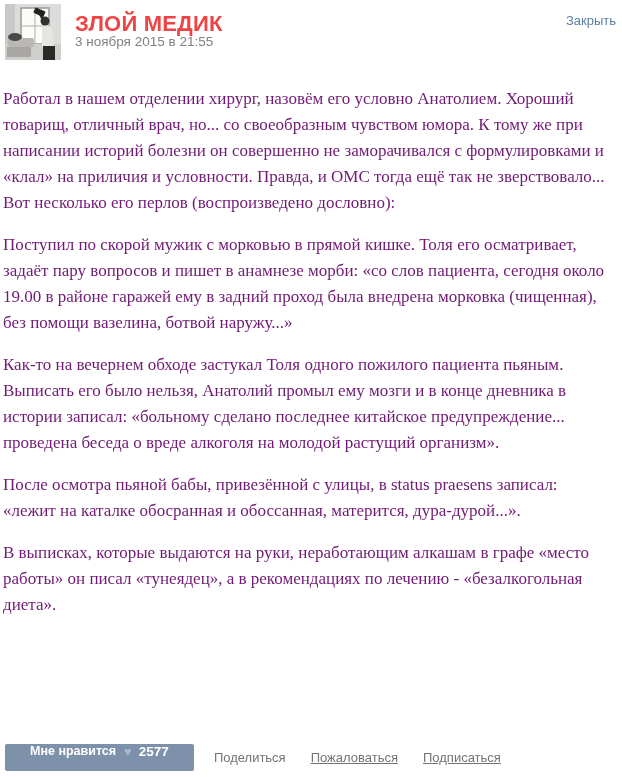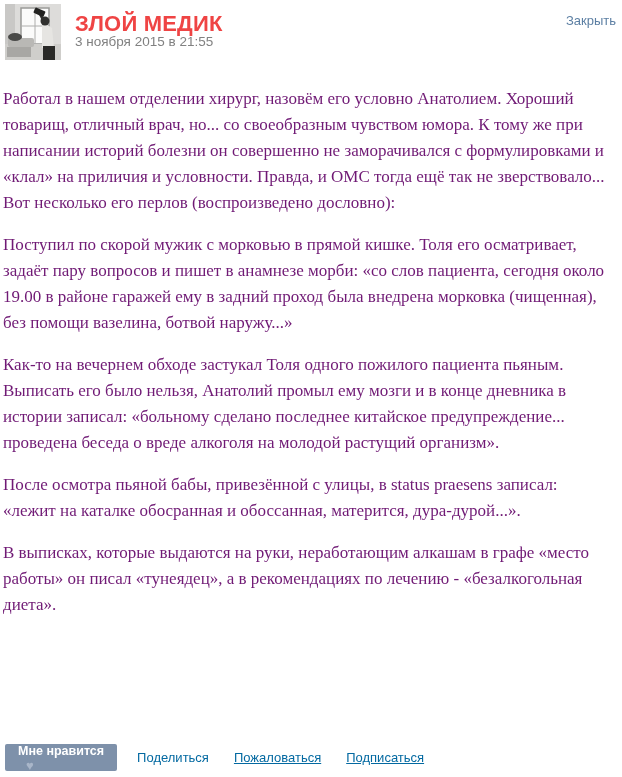--- a/index.html
+++ b/index.html
@@ -40,31 +40,31 @@
     font-size: 17px; line-height: 26px; color: #701a75;
   }
   .post-body p { margin: 0 0 16px 0; }
   
   .actions {
     position: absolute; left: 5px; top: 744px; right: 5px;
     display: flex; align-items: center; height: 27px;
   }
   .like-button {
     display: inline-flex; align-items: flex-start;
-    height: 27px; padding: 0 13px;
+    height: 27px; padding: 0 25px;
     background: #7e91aa; border: none; border-radius: 2px;
     color: #ffffff; font-family: "Liberation Sans", sans-serif;
-    font-size: 12.5px; font-weight: bold; cursor: pointer; flex-direction: column;
+    font-size: 12.5px; font-weight: bold; cursor: pointer;
   }
   .like-button .heart {
     color: #a9b6c9; margin: 0 7px 0 8px; font-size: 13px; font-weight: normal;
   }
   .like-button .count { font-size: 13.5px; font-weight: bold; }
   .action-link {
-    font-size: 13px; color: #0369a1; text-decoration: none; cursor: pointer;
+    font-size: 13px; color: #737373; text-decoration: none; cursor: pointer;
   }
   .action-link.first { margin-left: 20px; }
   .action-link + .action-link { margin-left: 25px; text-decoration: underline; }
 </style>
 </head>
 <body>
 
 <div class="screen">
 
   <div class="post-header">

